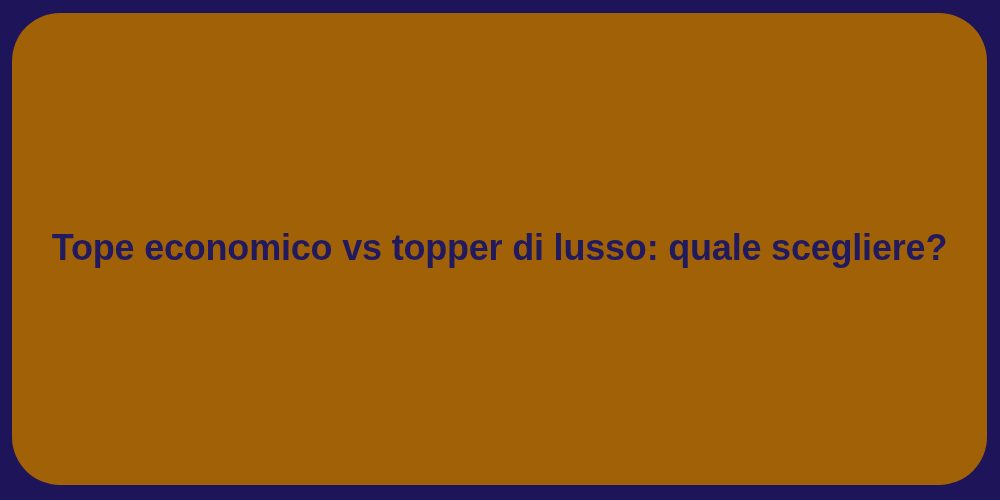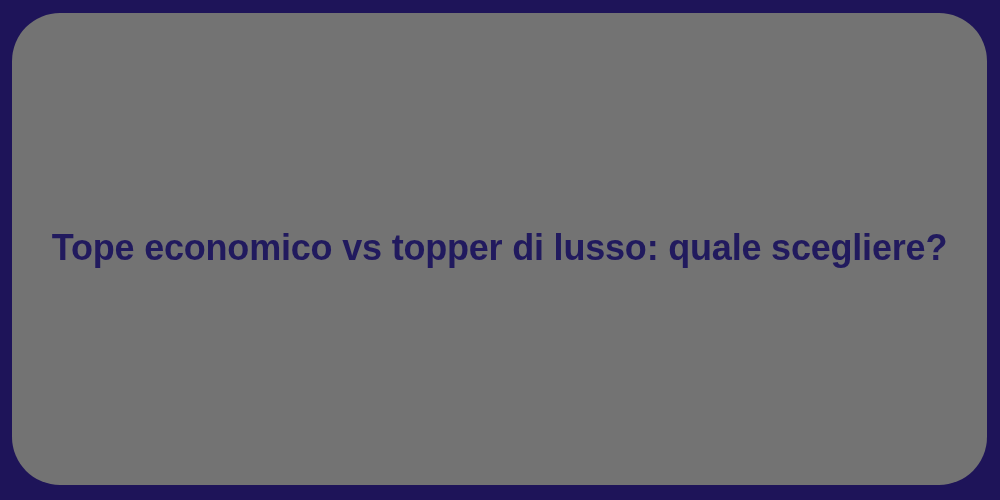--- a/index.html
+++ b/index.html
@@ -21,21 +21,21 @@
     box-sizing: border-box;
     background: #1e1459;
     padding: 13px 13px 15px 12px;
   }
 
   #content-panel {
     position: relative;
     width: 100%;
     height: 100%;
     box-sizing: border-box;
-    background: #737373;
+    background: #a16207;
     border-radius: 48px;
     display: flex;
     align-items: center;
     justify-content: center;
     overflow: hidden;
   }
 
   #banner-title {
     margin: 0;
     padding: 0 40px;

